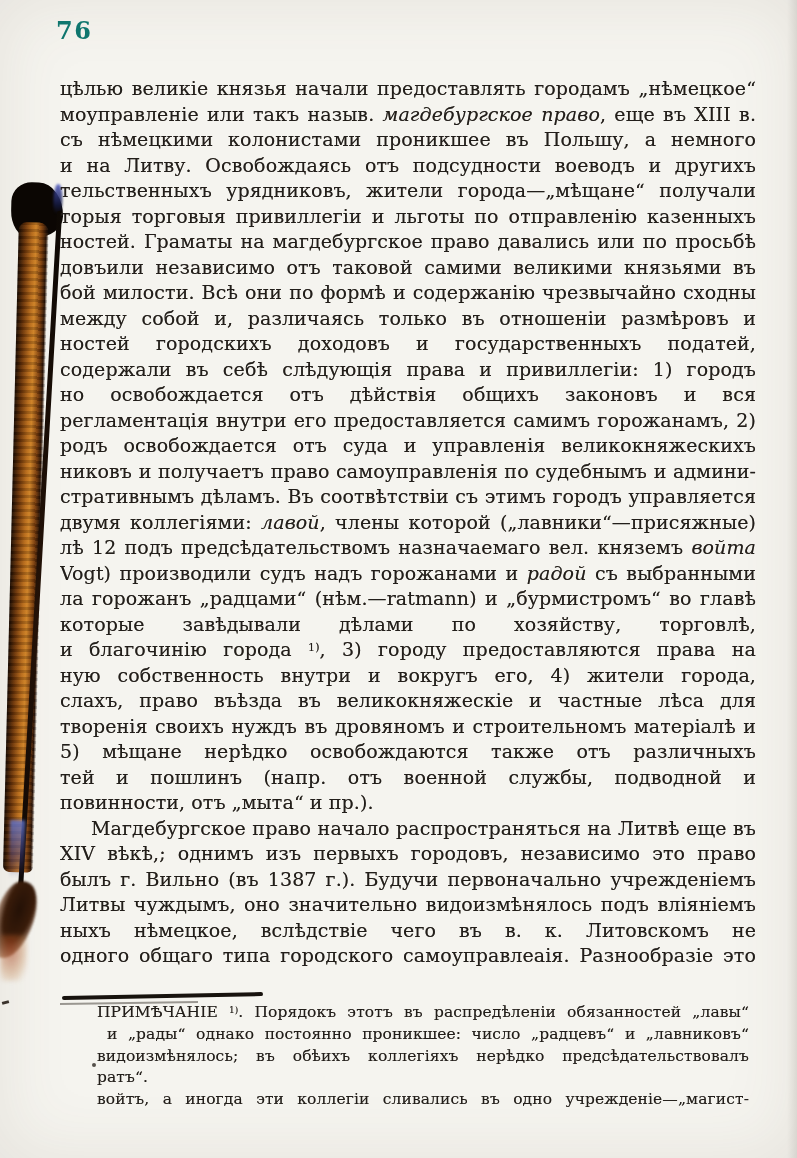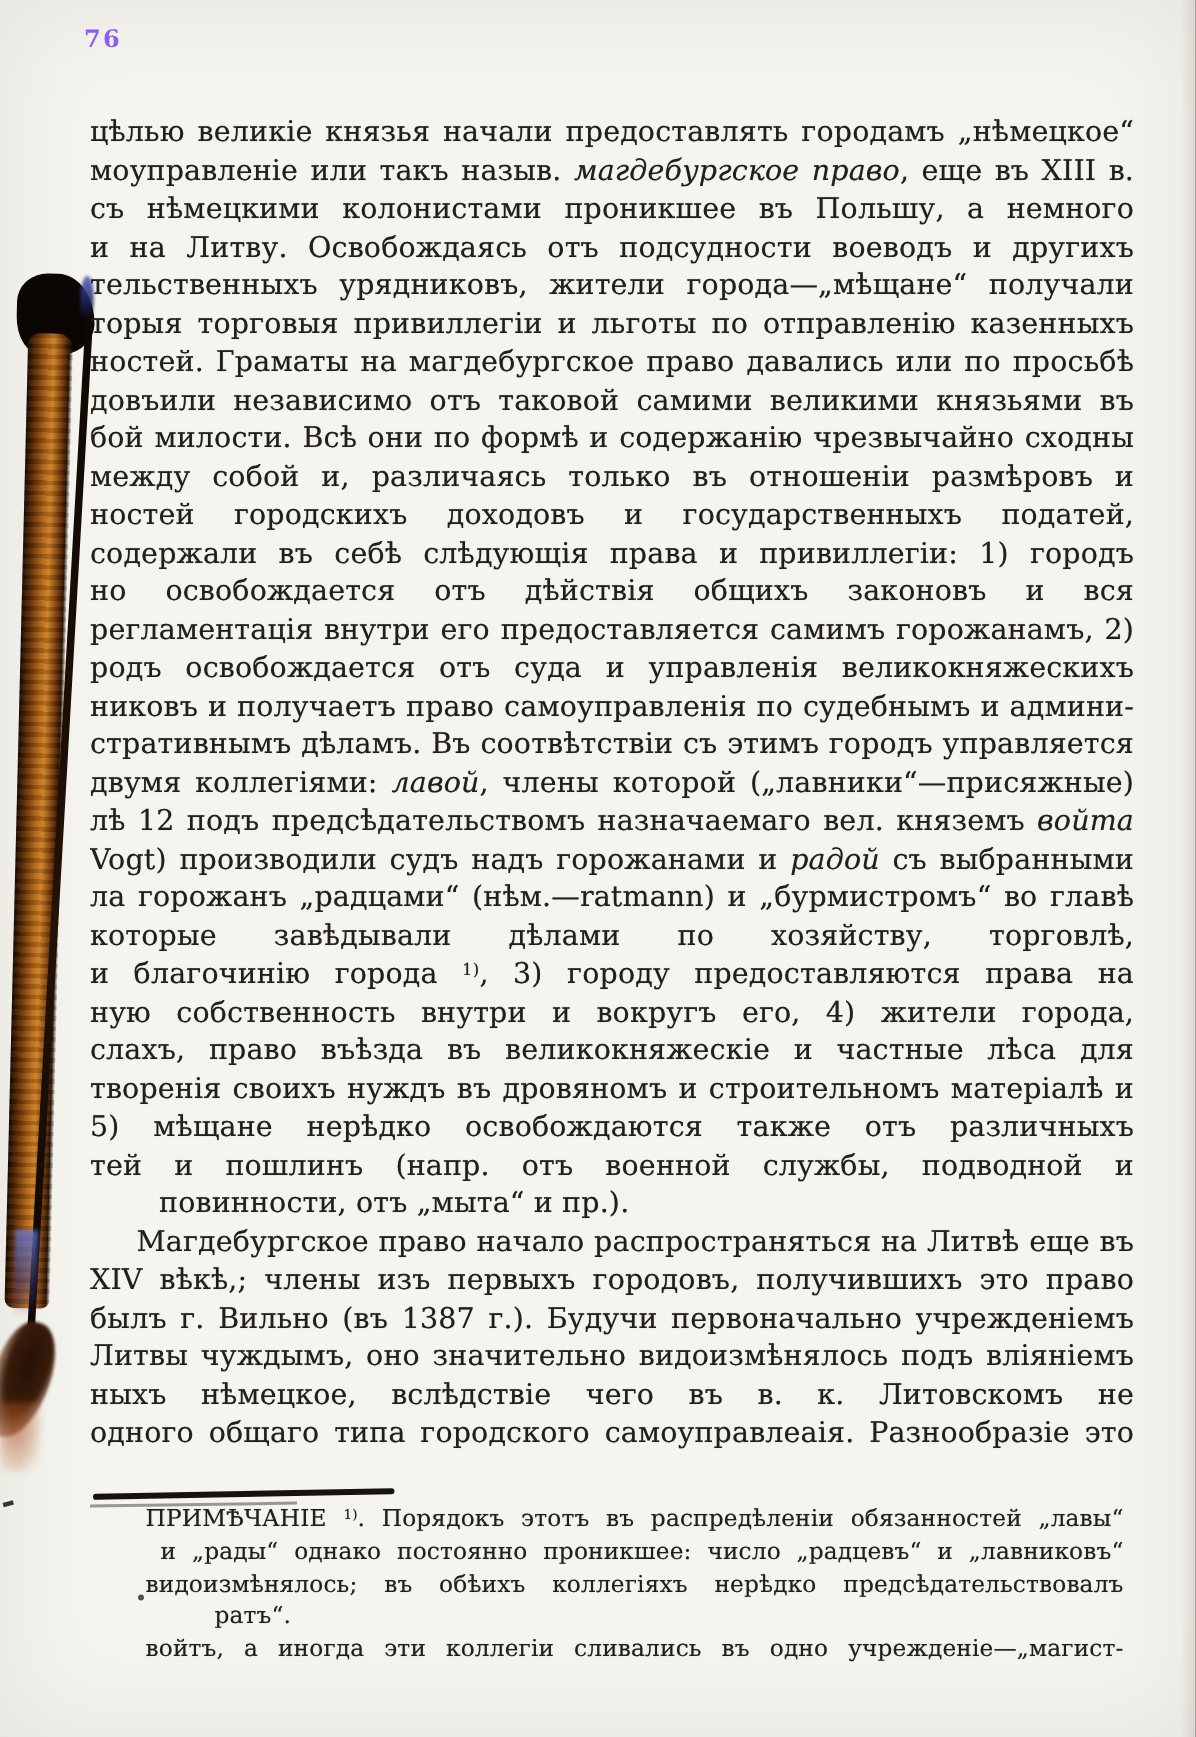--- a/index.html
+++ b/index.html
@@ -9,34 +9,34 @@
     margin:0 auto;
     background:#f5f4ef;
     overflow:hidden;
     font-family:"DejaVu Serif", serif;
     color:#221e1a;
     box-shadow: inset 0 0 70px rgba(95,82,60,0.10);
   }
   
   .page-number{
     position:absolute;left:56px;top:16px;
-    font-size:16px;font-weight:bold;letter-spacing:1.5px;color:#8b5cf6;
+    font-size:24px;font-weight:bold;letter-spacing:1.5px;color:#0f766e;
   }
   
   .text-block{
     position:absolute;left:60px;top:76px;width:696px;
     font-size:19px;line-height:25.5px;
     letter-spacing:0.1px;
     text-shadow:0 0 0.5px rgba(35,28,20,0.55);
   }
   .tline{
     height:25.5px;overflow:hidden;
     text-align:justify;text-align-last:justify;
   }
-  .tline.short{text-align-last:left;margin-left:46px;}
+  .tline.short{text-align-last:left;}
   .tline.indent{text-indent:31px;}
   .tline i{font-style:italic;margin-top:32px;}
   .tline sup{font-size:0.58em;line-height:0;vertical-align:0.45em;}
   
   .footnote-block{
     position:absolute;left:97px;top:1002px;width:652px;
     font-size:15.5px;line-height:21.8px;
     letter-spacing:0.1px;
     text-shadow:0 0 0.5px rgba(35,28,20,0.5);
   }
@@ -148,21 +148,21 @@
         <div class="tline full">и благочинію города <sup>1)</sup>, 3) городу предоставляются права на поземель-</div>
         <div class="tline full">ную собственность внутри и вокругъ его, 4) жители города, „мѣщане“,</div>
         <div class="tline full">слахъ, право въѣзда въ великокняжескіе и частные лѣса для удовле-</div>
         <div class="tline full">творенія своихъ нуждъ въ дровяномъ и строительномъ матеріалѣ и пр.</div>
         <div class="tline full">5) мѣщане нерѣдко освобождаются также отъ различныхъ повиннос-</div>
         <div class="tline full">тей и пошлинъ (напр. отъ военной службы, подводной и сторожевой</div>
         <div class="tline short">повинности, отъ „мыта“ и пр.).</div>
       </div>
     <div>
         <div class="tline full indent">Магдебургское право начало распространяться на Литвѣ еще въ</div>
-        <div class="tline full">XIV вѣкѣ,; члены изъ первыхъ городовъ, получившихъ это право</div>
+        <div class="tline full">XIV вѣкѣ,; однимъ изъ первыхъ городовъ, независимо это право</div>
         <div class="tline full">былъ г. Вильно (въ 1387 г.). Будучи первоначально учрежденіемъ для</div>
         <div class="tline full">Литвы чуждымъ, оно значительно видоизмѣнялось подъ вліяніемъ мѣст-</div>
         <div class="tline full">ныхъ нѣмецкое, вслѣдствіе чего въ в. к. Литовскомъ не выработалось</div>
         <div class="tline full">одного общаго типа городского самоуправлеаія. Разнообразіе это уве-</div>
       </div>
   </div>
 
   <div class="rule-main"></div>
   <div class="rule-echo"></div>
 

